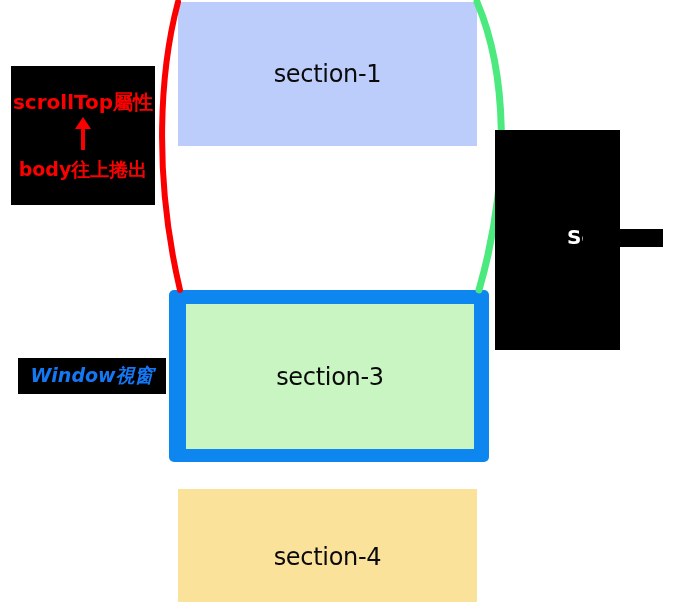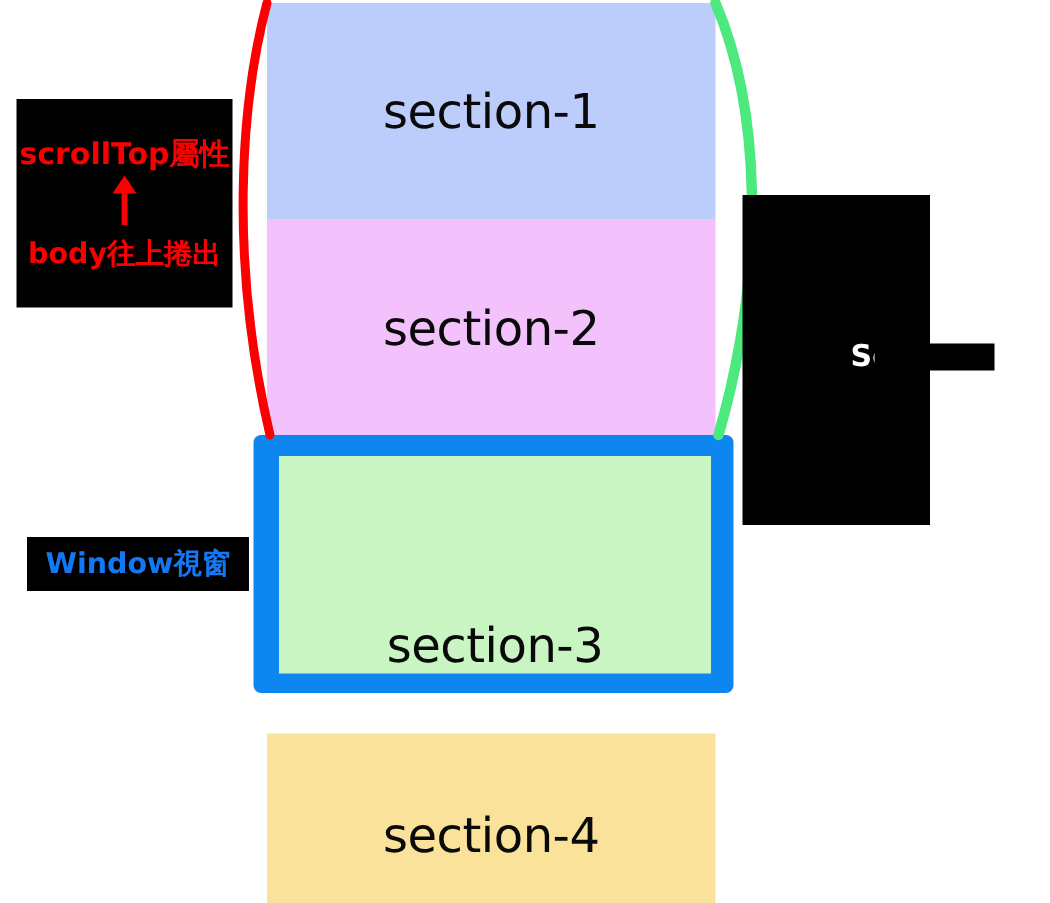--- a/index.html
+++ b/index.html
@@ -22,21 +22,21 @@
   .section {
     position: absolute;
     left: 178px;
     width: 299px;
     display: flex;
     align-items: center;
     justify-content: center;
     box-sizing: border-box;
   }
   .section-label {
-    font-size: 32px;
+    font-size: 24px;
     color: #0a0a0a;
     font-family: "DejaVu Sans", "Liberation Sans", sans-serif;
     letter-spacing: -0.3px;
     white-space: nowrap;
   }
   #section-1 { top: 2px;   height: 144px; background: #bccdfb; }
   #section-2 { top: 146px; height: 146px; background: #f3c1fb; }
   #section-4 { top: 489px; height: 136px; background: #fbe29b; }
 
   
@@ -50,21 +50,21 @@
     border-radius: 5px;
     box-sizing: border-box;
     padding: 14px 15px 13px 17px;
   }
   #section-3 {
     position: static;
     width: 100%;
     height: 100%;
     background: #c8f5c2;
     display: flex;
-    align-items: flex-end;
+    align-items: center;
     justify-content: center;
   }
 
   
   #curves {
     position: absolute;
     left: 0;
     top: 0;
     width: 700px;
     height: 602px;
@@ -111,20 +111,21 @@
     top: 358px;
     width: 148px;
     height: 36px;
   }
   #window-label {
     color: #1478f5;
     font-weight: bold;
     font-size: 19px;
     font-family: "DejaVu Sans", "Liberation Sans", sans-serif;
     white-space: nowrap;
+    font-style: italic;
   }
 
   
   #scroll-anno {
     left: 495px;
     top: 130px;
     width: 125px;
     height: 220px;
     background: #000000;
     overflow: visible;
@@ -153,23 +154,20 @@
 </style>
 </head>
 <body>
 
 <div id="canvas">
 
   <div class="section" id="section-1">
     <span class="section-label">section-1</span>
   </div>
 
-  <div class="section" id="section-2">
-    <span class="section-label">section-2</span>
-  </div>
 
   <div id="viewport-frame">
     <div id="section-3">
       <span class="section-label">section-3</span>
     </div>
   </div>
 
   <div class="section" id="section-4">
     <span class="section-label">section-4</span>
   </div>

